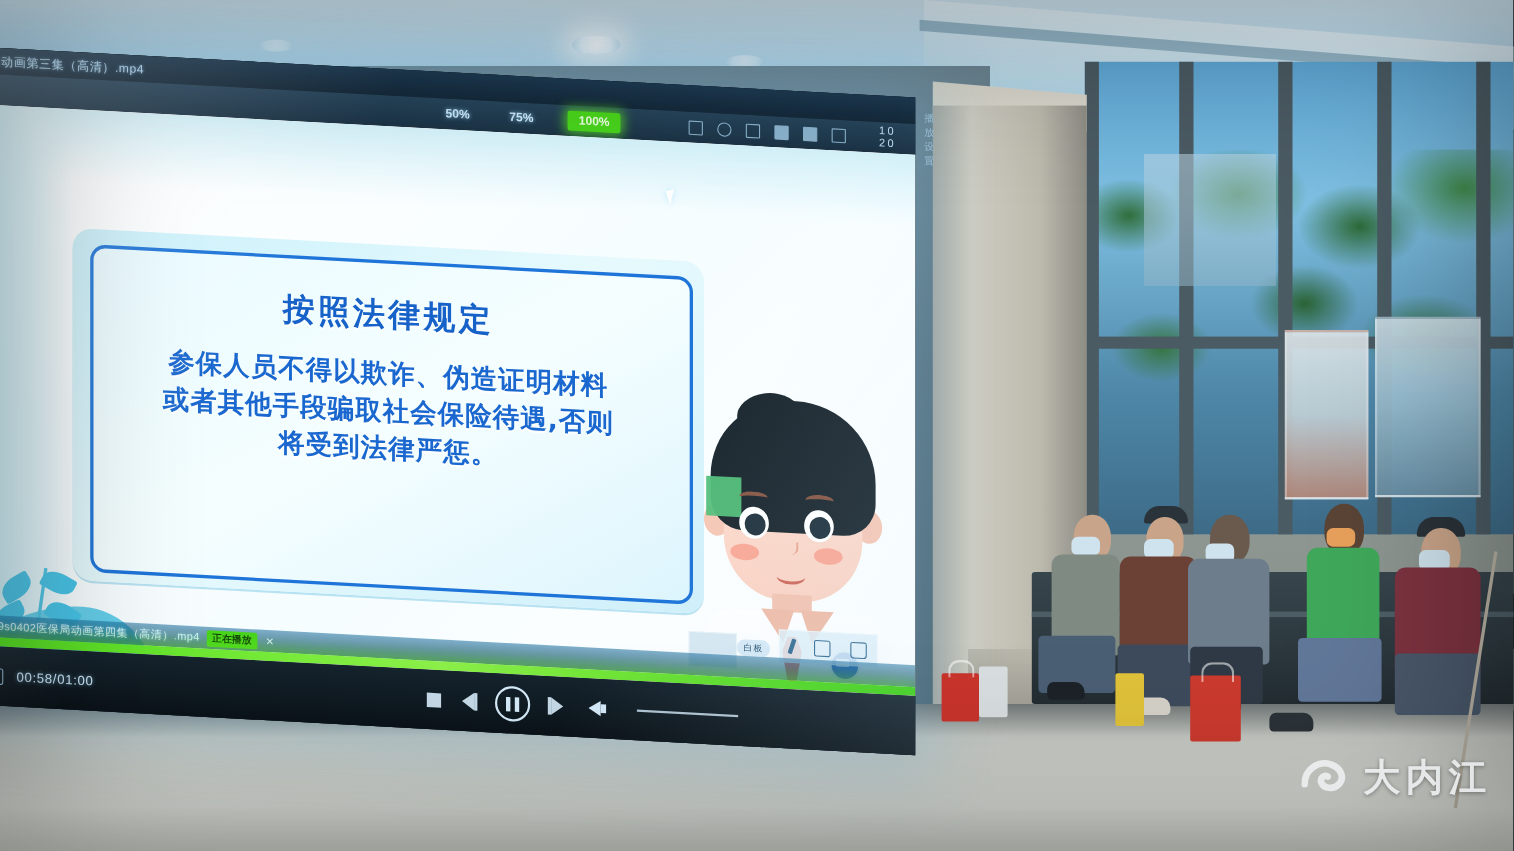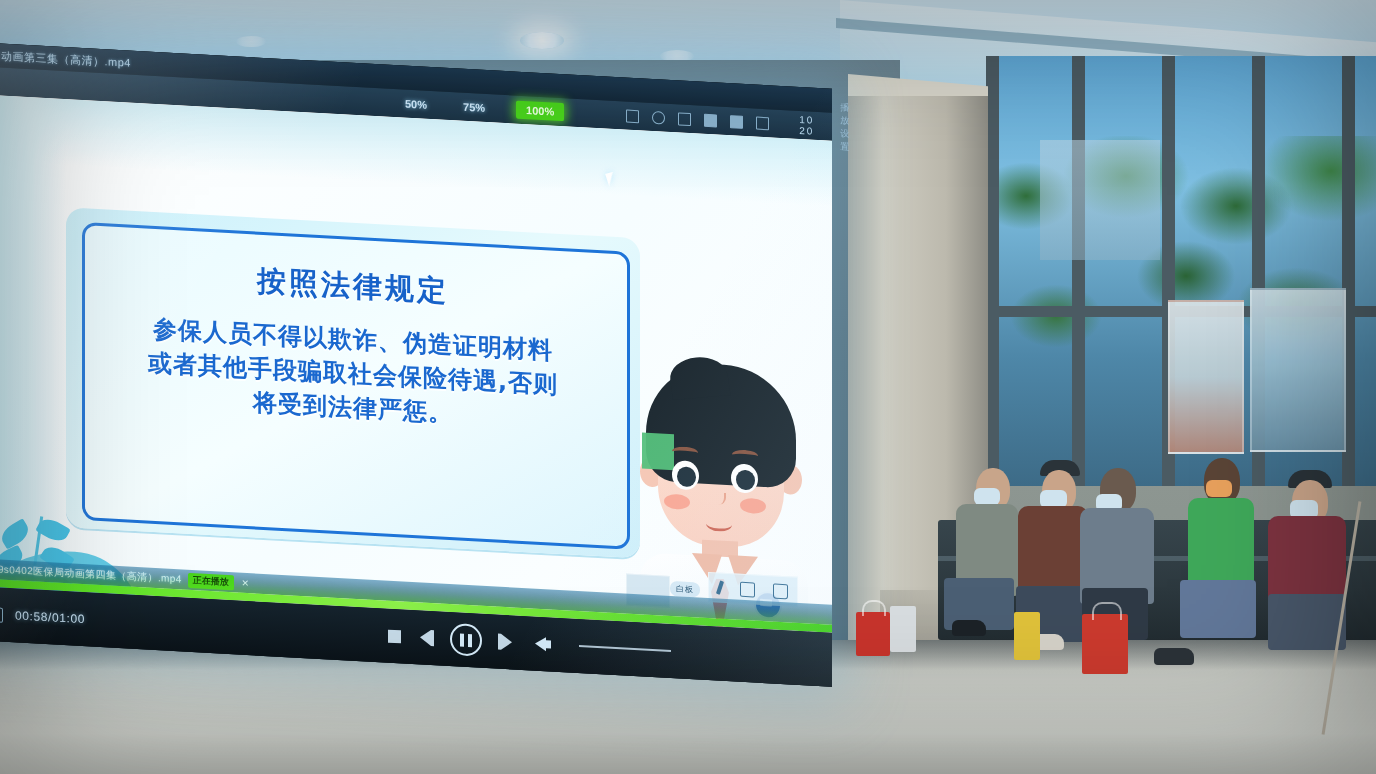--- a/index.html
+++ b/index.html
@@ -492,15 +492,23 @@
     <div class="cane" style="left:1340px;top:500px;height:236px;"></div>
   </div>
 
   <div class="bag" style="left:856px;top:612px;width:34px;height:44px;background:#c8342c;"></div>
   <div class="bag-handle" style="left:862px;top:600px;width:20px;height:14px;"></div>
   <div class="bag" style="left:890px;top:606px;width:26px;height:46px;background:#d8dde0;"></div>
   <div class="bag" style="left:1014px;top:612px;width:26px;height:48px;background:#e0c23a;"></div>
   <div class="bag" style="left:1082px;top:614px;width:46px;height:60px;background:#cc3a2e;"></div>
   <div class="bag-handle" style="left:1092px;top:602px;width:26px;height:16px;"></div>
 
+  <div class="watermark">
+    <div class="wm-mark">
+      <svg width="46" height="40" viewBox="0 0 46 40" aria-hidden="true">
+        <path d="M3 26 C3 12, 16 4, 27 8 C36 11, 40 20, 34 26 C29 31, 20 30, 18 24 C17 20, 21 17, 24 19" fill="none" stroke="#f2f5f6" stroke-width="6" stroke-linecap="round"></path>
+      </svg>
+    </div>
+    <div class="wm-text">大内江</div>
+  </div>
 
   <div class="vignette"></div>
 </div>
 
 </body></html>

